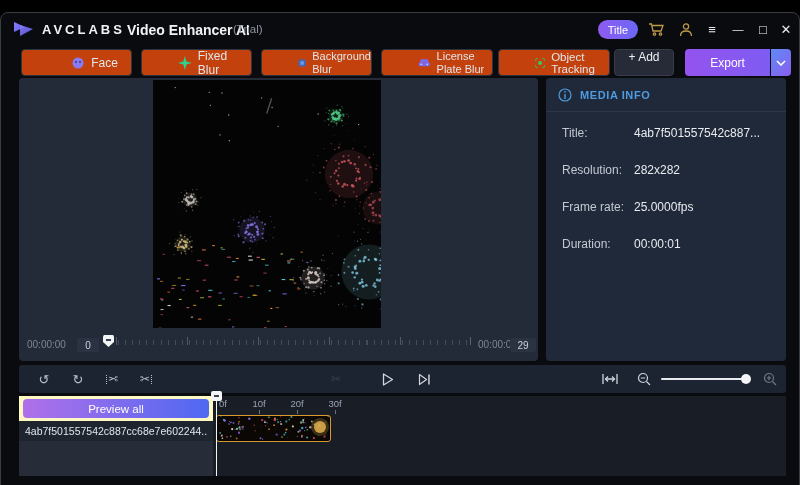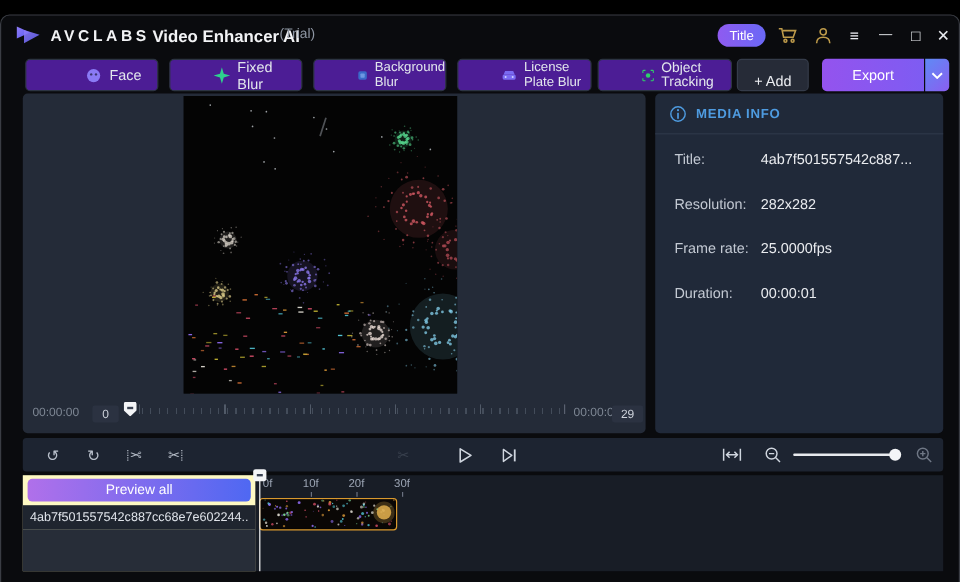--- a/index.html
+++ b/index.html
@@ -18,26 +18,26 @@
   .home-btn { position:absolute; left:597px; top:7px; width:40px; height:19px; border-radius:10px;
     background:linear-gradient(90deg,#8f5bf0,#6a68f6); color:#fff; font-size:11px;
     display:flex; align-items:center; justify-content:center; cursor:pointer; }
   .tb-ic { position:absolute; top:8px; width:18px; height:16px; display:flex;
     align-items:center; justify-content:center; cursor:pointer; }
   .glyph { color:#e8eaee; font-size:13px; line-height:1; }
   .gold svg { display:block; }
 
   
   .toolbar { position:absolute; left:0; top:33px; width:100%; height:30px; }
-  .tool-btn { position:absolute; top:3px; height:27px; background:#4c1d95;
+  .tool-btn { position:absolute; top:3px; height:27px; background:#c2410c;
     border:1px solid #2c3442; border-radius:4px; display:flex; align-items:center;
     justify-content:center; gap:6px; color:#e2e6ec; font-size:12px; cursor:pointer;padding-left:36px; }
   .tool-btn .lbl2 { font-size:11px; line-height:1.15; text-align:left; }
   .add-btn { position:absolute; left:613px; top:3px; width:60px; height:27px; background:#262b37;
-    border:1px solid #353c4a; border-radius:4px; display:flex; align-items:flex-end; justify-content:center;
+    border:1px solid #353c4a; border-radius:4px; display:flex; align-items:flex-start; justify-content:center;
     color:#eceef2; font-size:12px; cursor:pointer; }
   .export-wrap { position:absolute; left:684px; top:3px; width:106px; height:27px; display:flex; }
   .export-main { width:86px; height:27px; border-radius:4px 0 0 4px;
     background:linear-gradient(90deg,#9453ee,#7e5cf2); color:#fff; font-size:12px;
     display:flex; align-items:center; justify-content:center; cursor:pointer; }
   .export-chev { width:20px; height:27px; border-radius:0 4px 4px 0; margin-left:1px;
     background:linear-gradient(135deg,#5f8af5,#8a5ef0); display:flex; align-items:center;
     justify-content:center; cursor:pointer; }
 
   

